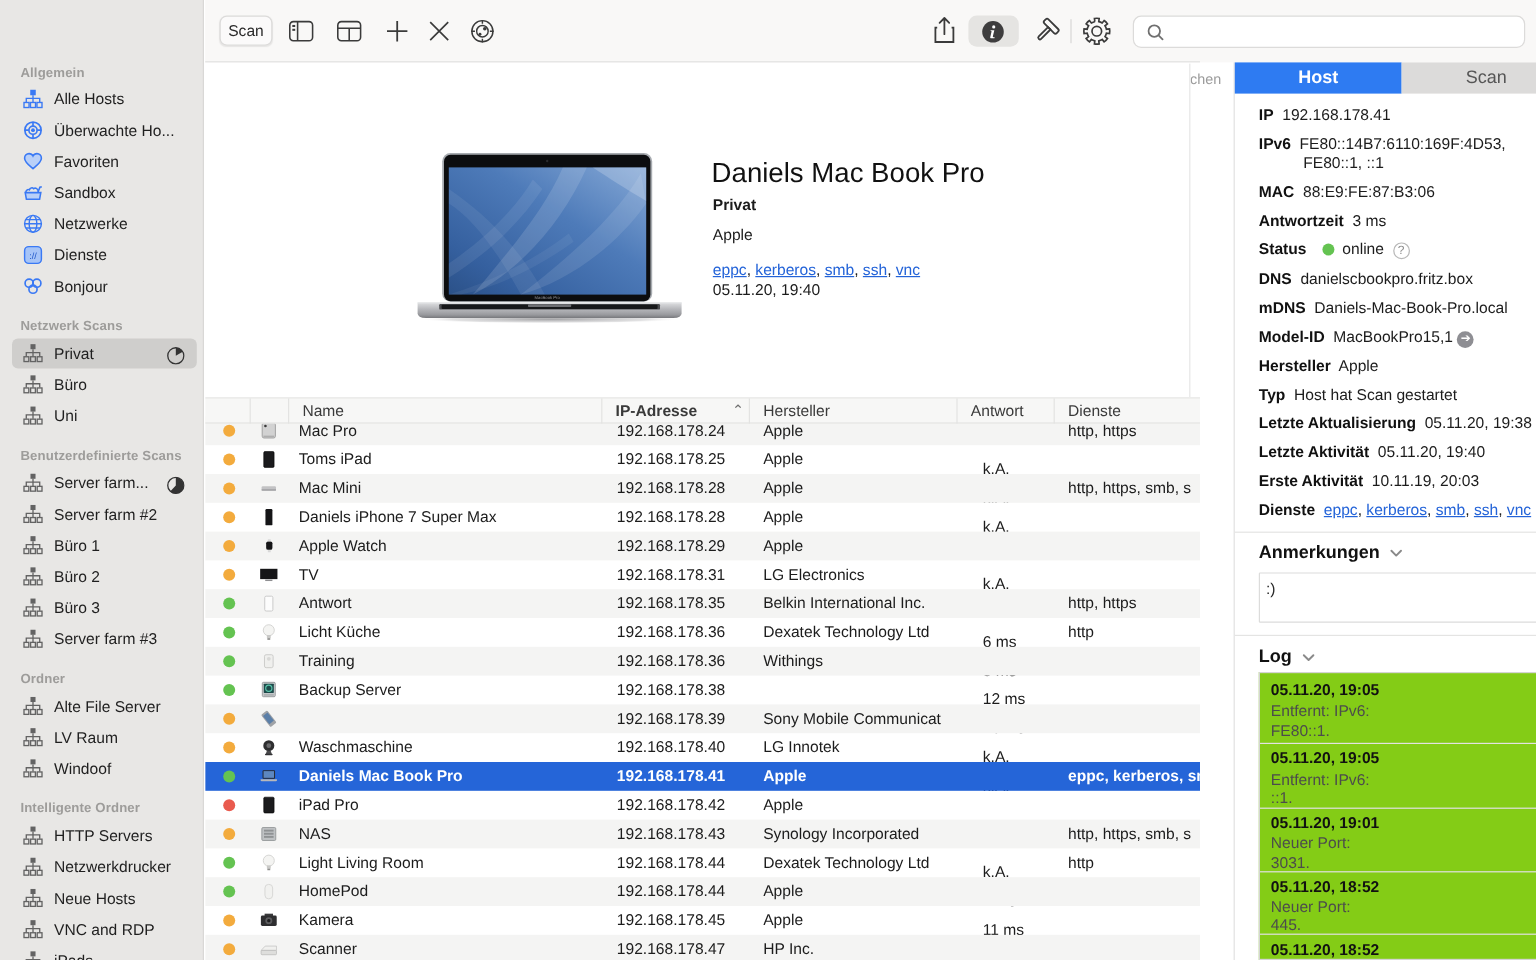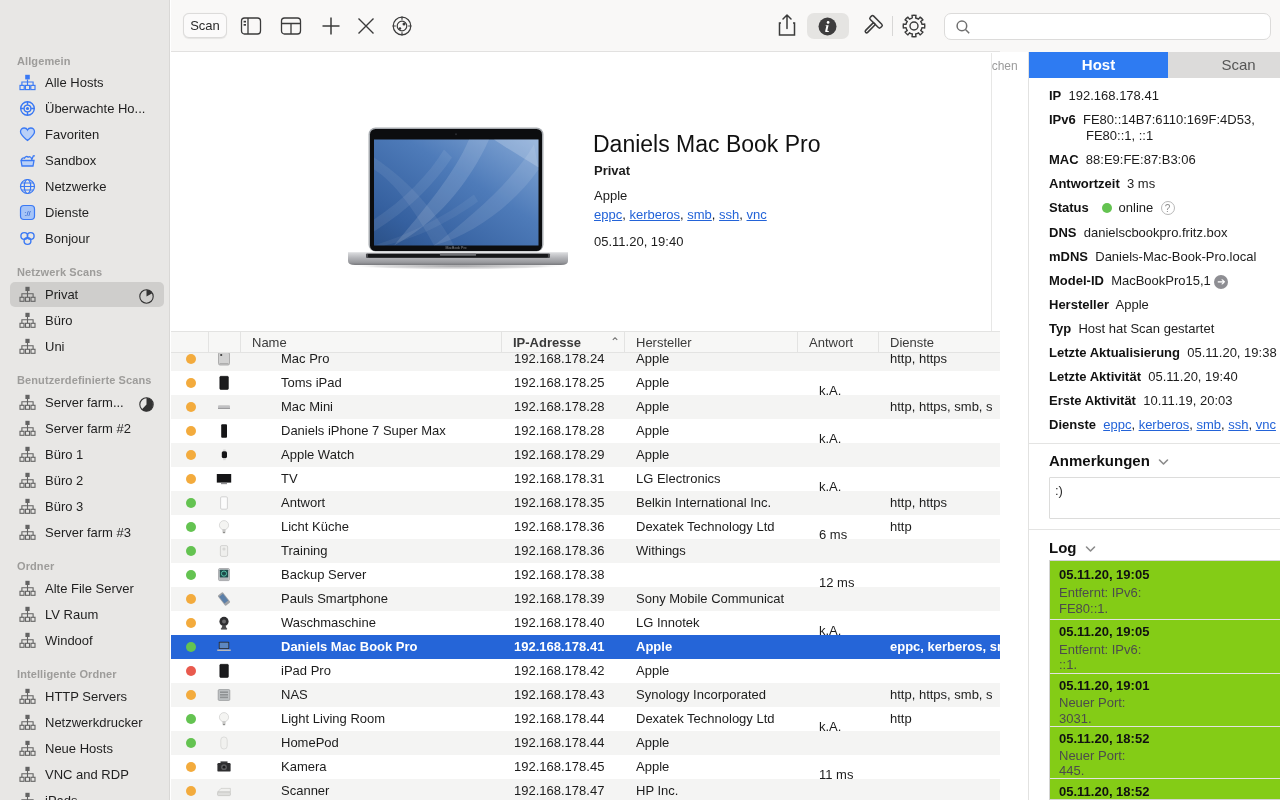--- a/index.html
+++ b/index.html
@@ -37,21 +37,21 @@
 #thead { position:absolute; left:0; top:0; width:829px; height:22px; background:#f7f7f6; border-top:1px solid #e3e3e2; border-bottom:1px solid #e3e3e2; z-index:5; font-size:13px; color:#3a3a3a; }
 #thead .hc { position:absolute; top:0; height:21px; line-height:21px; border-left:1px solid #e3e3e2; padding-left:11px; }
 #rows { position:absolute; left:0; top:16px; width:829px; }
 .row { position:relative; width:829px; height:24px; font-size:13px; color:#1c1c1c; }
 .row.odd { background:#f4f4f3; }
 .row.sel { background:#2565d8; color:#fff; font-weight:bold; }
 .row .dot { position:absolute; left:15px; top:7px; width:10px; height:10px; border-radius:50%; }
 .dot.o { background:#f3ab3d; } .dot.g { background:#64c351; } .dot.r { background:#e95a4e; }
 .row .dev { position:absolute; left:44px; top:3px; width:18px; height:18px; }
 .cell { position:absolute; top:0; height:24px; line-height:24px; white-space:nowrap; overflow:hidden; }
-.c-name { left:78px; width:250px;margin-left:32px; }
+.c-name { left:78px; width:250px; }
 .c-ip { left:343px; width:120px; }
 .c-hers { left:465px; width:170px; }
 .c-ant { left:648px; width:78px;margin-top:32px; }
 .c-dst { left:719px; width:110px; }
 
 
 #panel { position:absolute; left:1028px; top:52px; width:280px; height:748px; background:#fff; border-left:1px solid #e2e2e1; }
 #tab-host { position:absolute; left:0; top:0; width:139px; height:26px; background:#2e7bf2; color:#fff; font-size:15px; font-weight:bold; text-align:center; line-height:26px; }
 #tab-scan { position:absolute; left:139px; top:0; width:141px; height:26px; background:#dcdbda; color:#565656; font-size:15px; text-align:center; line-height:26px; }
 .fld { position:absolute; left:20px; font-size:13px; white-space:nowrap; }
@@ -473,21 +473,21 @@
       <g fill="#232428">
         <rect x="24" y="136.4" width="184" height="4.6" rx="1" fill="#4a4b4f"></rect>
         <rect x="26" y="137" width="180" height="3.4" rx="0.8" fill="#17181a"></rect>
         <rect x="98" y="136.6" width="36" height="2.2" rx="0.6" fill="#6e6f73"></rect>
       </g>
     </svg>
   </div>
   <div id="hp-title">Daniels Mac Book Pro</div>
   <div class="hp-line" style="top:110px;font-weight:bold;">Privat</div>
   <div class="hp-line" style="top:135px;">Apple</div>
-  <div class="hp-line" style="top:154px;"><a class="lnk">eppc</a>, <a class="lnk">kerberos</a>, <a class="lnk">smb</a>, <a class="lnk">ssh</a>, <a class="lnk">vnc</a></div>
+  <div class="hp-line" style="top:164px;"><a class="lnk">eppc</a>, <a class="lnk">kerberos</a>, <a class="lnk">smb</a>, <a class="lnk">ssh</a>, <a class="lnk">vnc</a></div>
   <div class="hp-line" style="top:181px;">05.11.20, 19:40</div>
 </div>
 <div id="tablewrap">
   <div id="rows">
     <div class="row odd">
         <span class="dot o"></span>
         <span class="dev"><svg viewBox="0 0 18 18" width="18" height="18">
             <rect x="3.5" y="2.5" width="11" height="12.5" rx="1.5" fill="#d2d2d2" stroke="#a0a0a0" stroke-width="0.8"></rect>
             <circle cx="6.2" cy="5" r="1.1" fill="#3a3a3a"></circle>
             <rect x="4.5" y="13" width="9" height="1.4" fill="#aeaeae"></rect>
@@ -608,21 +608,20 @@
         <span class="cell c-dst"></span>
       </div>
     <div class="row odd">
         <span class="dot o"></span>
         <span class="dev"><svg viewBox="0 0 18 18" width="18" height="18">
             <g transform="rotate(-38 9 9)">
               <rect x="5.8" y="2.6" width="6.4" height="12.8" rx="1" fill="#9fa2a6"></rect>
               <rect x="6.6" y="4.2" width="4.8" height="8.6" fill="#5b7fa8"></rect>
             </g>
           </svg></span>
-        <span class="cell c-name">Pauls Smartphone</span>
         <span class="cell c-ip">192.168.178.39</span>
         <span class="cell c-hers">Sony Mobile Communicat</span>
         <span class="cell c-ant">k.A.</span>
         <span class="cell c-dst"></span>
       </div>
     <div class="row">
         <span class="dot o"></span>
         <span class="dev"><svg viewBox="0 0 18 18" width="18" height="18">
             <circle cx="9" cy="7.4" r="4.6" fill="#2e2e30"></circle>
             <circle cx="9" cy="7.4" r="2" fill="#6a6a6c"></circle>

